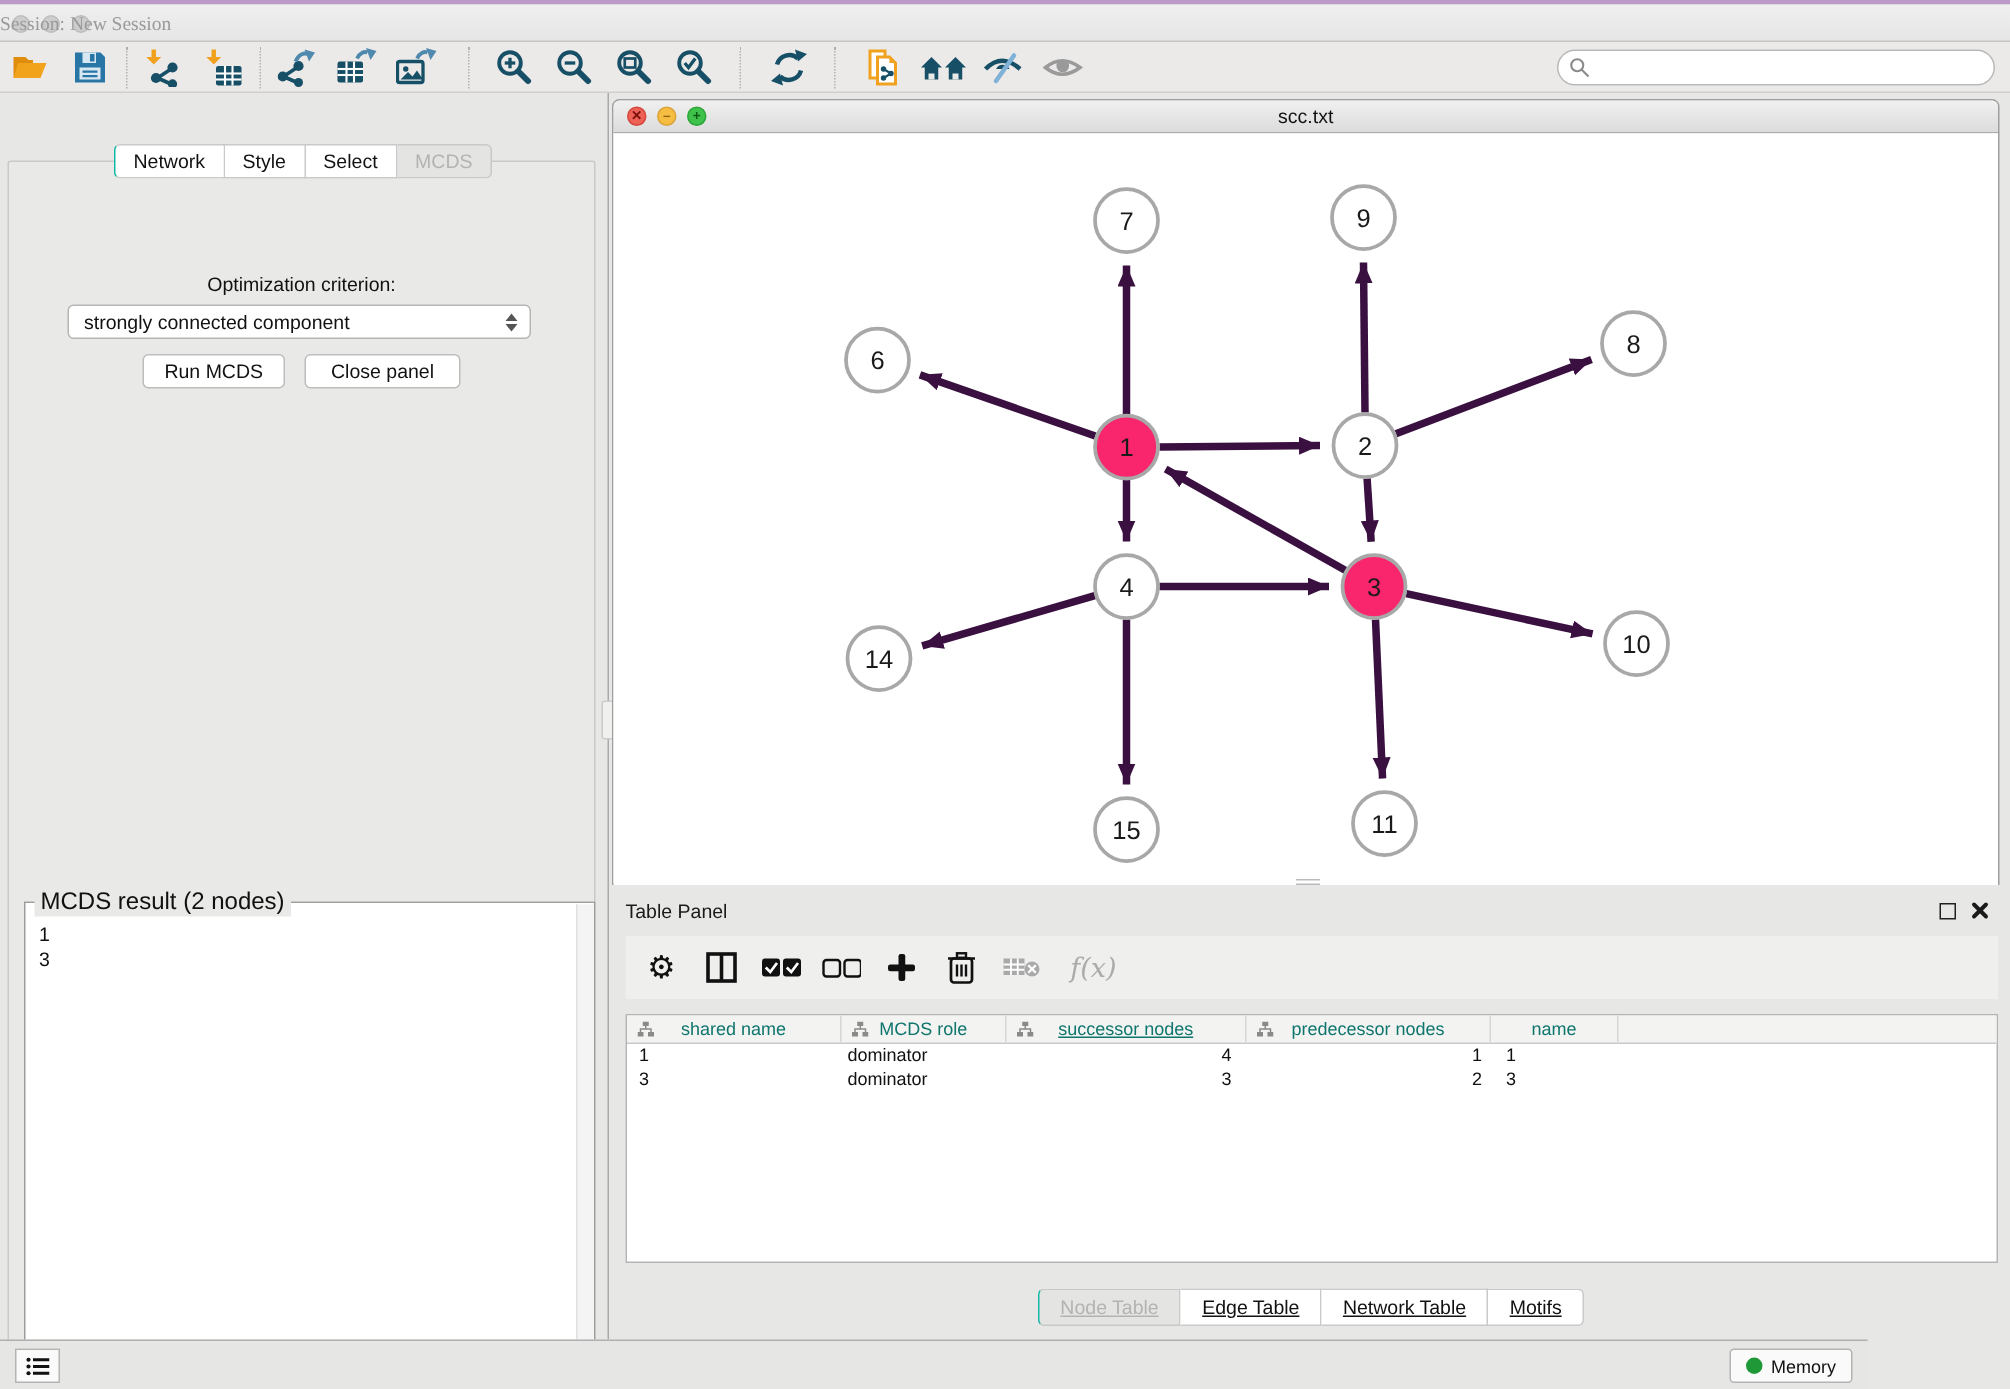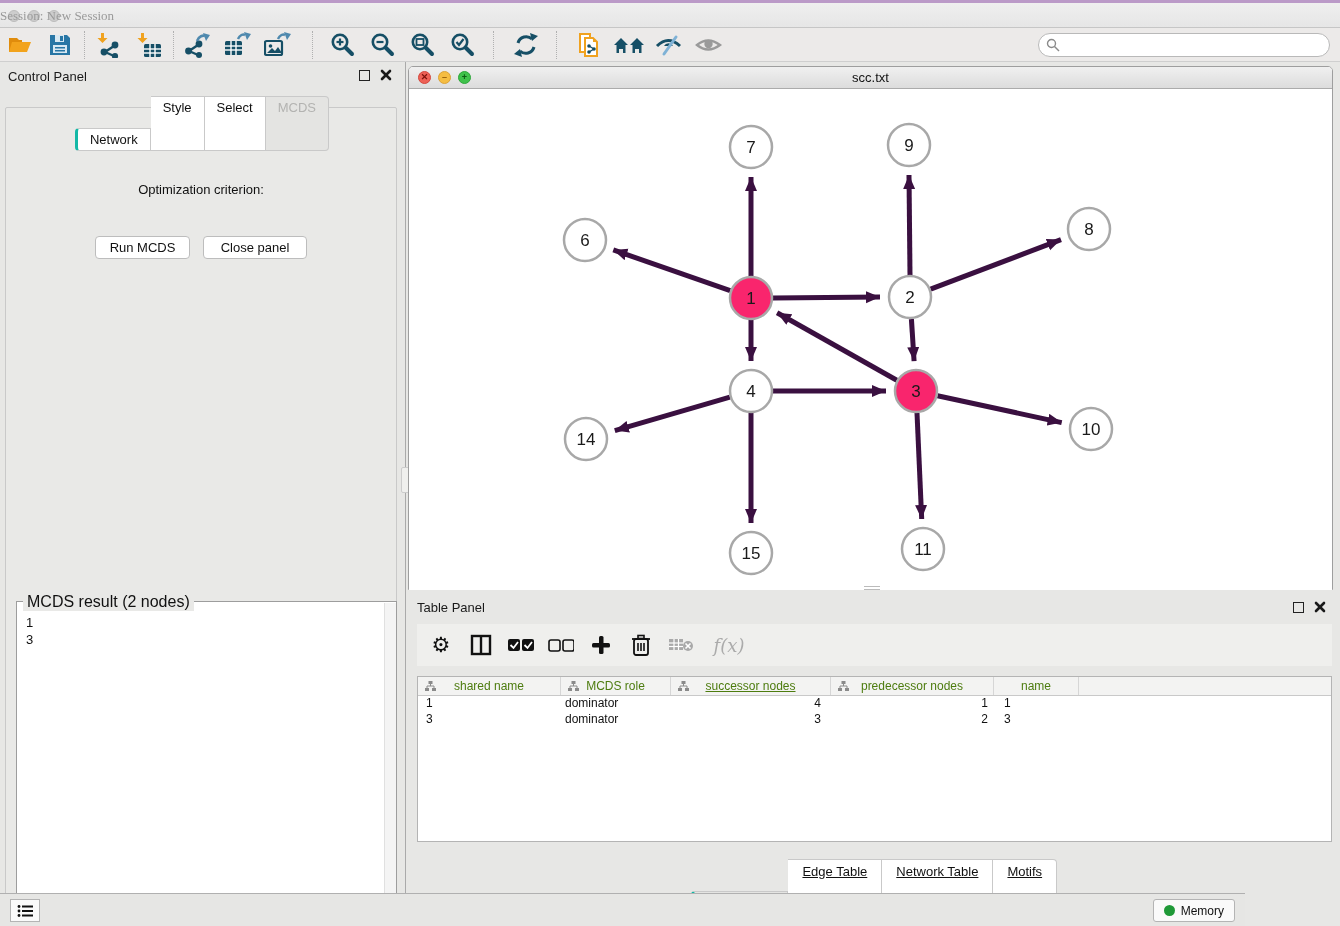--- a/index.html
+++ b/index.html
@@ -30,21 +30,21 @@
   .panel-header { position:absolute; left:0; top:4px; width:100%; height:22px; }
   .panel-title { position:absolute; left:8px; top:3px; font-size:13px; color:#1a1a1a; }
   .panel-icons { position:absolute; right:12px; top:3px; display:flex; gap:10px; align-items:center; }
   .float-box { width:11px; height:11px; border:1.5px solid #222; background:transparent; }
   .cp-body { position:absolute; left:5px; top:45px; width:392px; height:838px;
     background:#e9e9e7; border:1px solid #c9c9c9; border-radius:2px; }
   .cp-tabs { position:absolute; left:0; top:34px; width:404px; display:flex; justify-content:center; z-index:3; }
   .seg { display:flex; }
   .seg-tab { font-size:13px; padding:3px 12px; background:#ffffff; border:1px solid #c9c9c9;
     border-left:none; color:#111; cursor:default; }
-  .seg-tab:first-child { border-left:3px solid #14b8a6; border-radius:4px 0 0 4px;margin-top:32px; }
+  .seg-tab:first-child { border-left:1px solid #14b8a6; border-radius:4px 0 0 4px; }
   .seg-tab:last-child { border-radius:0 4px 4px 0; }
   .seg-tab.active { background:#e4e4e2; color:#b3b3b1; }
   .opt-label { position:absolute; left:0; top:74px; width:100%; text-align:center; font-size:13px; color:#111; }
   .dropdown { position:absolute; left:39px; top:95px; width:309px; height:23px; background:#ffffff;
     border:1px solid #b6b6b6; border-radius:4px; font-size:13px; color:#111;
     display:flex; align-items:center; padding-left:10px; }
   .dd-stepper { position:absolute; right:5px; top:2px; width:14px; height:18px;
     display:flex; flex-direction:column; align-items:center; justify-content:center; gap:2px; }
   .dd-up { width:0; height:0; border-left:4px solid transparent; border-right:4px solid transparent; border-bottom:5px solid #555; }
   .dd-down { width:0; height:0; border-left:4px solid transparent; border-right:4px solid transparent; border-top:5px solid #555; }
@@ -89,21 +89,21 @@
   .tp-title { position:absolute; left:9px; top:3px; font-size:13px; color:#1a1a1a; }
   .tp-icons { position:absolute; right:14px; top:4px; display:flex; gap:10px; align-items:center; }
   .tp-toolbar { position:absolute; left:9px; top:27px; width:915px; height:42px; background:#efefed;
     display:flex; align-items:center; gap:12px; padding-left:10px; }
   .tpt-btn { width:28px; height:30px; display:flex; align-items:center; justify-content:center; }
   .gear-glyph { font-size:21px; color:#111; }
   .fn-glyph { font-family:"DejaVu Serif", serif; font-style:italic; font-size:18px; color:#ababab; }
   .node-table { position:absolute; left:9px; top:79px; width:915px; height:166px;
     background:#ffffff; border:1px solid #b4b4b4; }
   .nt-header { display:flex; height:19px; background:#f3f3f2; border-bottom:1px solid #c9c9c9; }
-  .nt-th { position:relative; font-size:12px; color:#4d7c0f; display:flex; align-items:center;
+  .nt-th { position:relative; font-size:12px; color:#0f766e; display:flex; align-items:center;
     justify-content:center; border-right:1px solid #d6d6d6; }
   .nt-th .tree-ic { position:absolute; left:7px; top:4px; }
   .nt-row { display:flex; height:16px; font-size:12px; color:#111; }
   .nt-td { overflow:hidden; white-space:nowrap; }
   .al { padding-left:8px; text-align:left; }
   .ar { padding-right:10px; text-align:right; }
   .tp-tabs { position:absolute; left:0; top:262px; width:100%; display:flex; justify-content:center; }
   .tp-tabs .seg-tab { padding:4px 14px;text-decoration:underline; }
 
   
@@ -278,40 +278,37 @@
   <div class="search-wrap">
     <input class="search-input" type="text" placeholder="" style="">
     <svg class="search-glass" width="14" height="14" viewBox="0 0 14 14">
       <circle cx="5.5" cy="5.5" r="4" fill="none" stroke="#8a8a8a" stroke-width="1.4"></circle>
       <line x1="8.5" y1="8.5" x2="13" y2="13" stroke="#8a8a8a" stroke-width="1.4"></line>
     </svg>
   </div>
 </div>
 
 <div class="control-panel">
-  <div class="panel-header">
-    <div class="panel-title">Control Panel</div>
-    <div class="panel-icons">
-      <div class="float-box"></div>
-      <svg width="12" height="12" viewBox="0 0 12 12">
-        <line x1="2" y1="2" x2="10" y2="10" stroke="#1a1a1a" stroke-width="2.6" stroke-linecap="round"></line>
-        <line x1="10" y1="2" x2="2" y2="10" stroke="#1a1a1a" stroke-width="2.6" stroke-linecap="round"></line>
-      </svg>
-    </div>
-  </div>
   <div class="cp-tabs">
     <div class="seg">
       <div class="seg-tab">Network</div>
       <div class="seg-tab">Style</div>
       <div class="seg-tab">Select</div>
       <div class="seg-tab active">MCDS</div>
     </div>
   </div>
   <div class="cp-body">
     <div class="opt-label">Optimization criterion:</div>
+    <div class="dropdown">
+      <span>strongly connected component</span>
+      <div class="dd-stepper">
+        <div class="dd-up"></div>
+          <div class="dd-down"></div>
+      </div>
+    </div>
     <div class="cp-btn btn-run">Run MCDS</div>
     <div class="cp-btn btn-close">Close panel</div>
     <div class="result-fieldset">
       <div class="result-legend">MCDS result (2 nodes)</div>
       <div class="result-body">1
 3</div>
       <div class="result-scroll"></div>
     </div>
   </div>
 </div>

